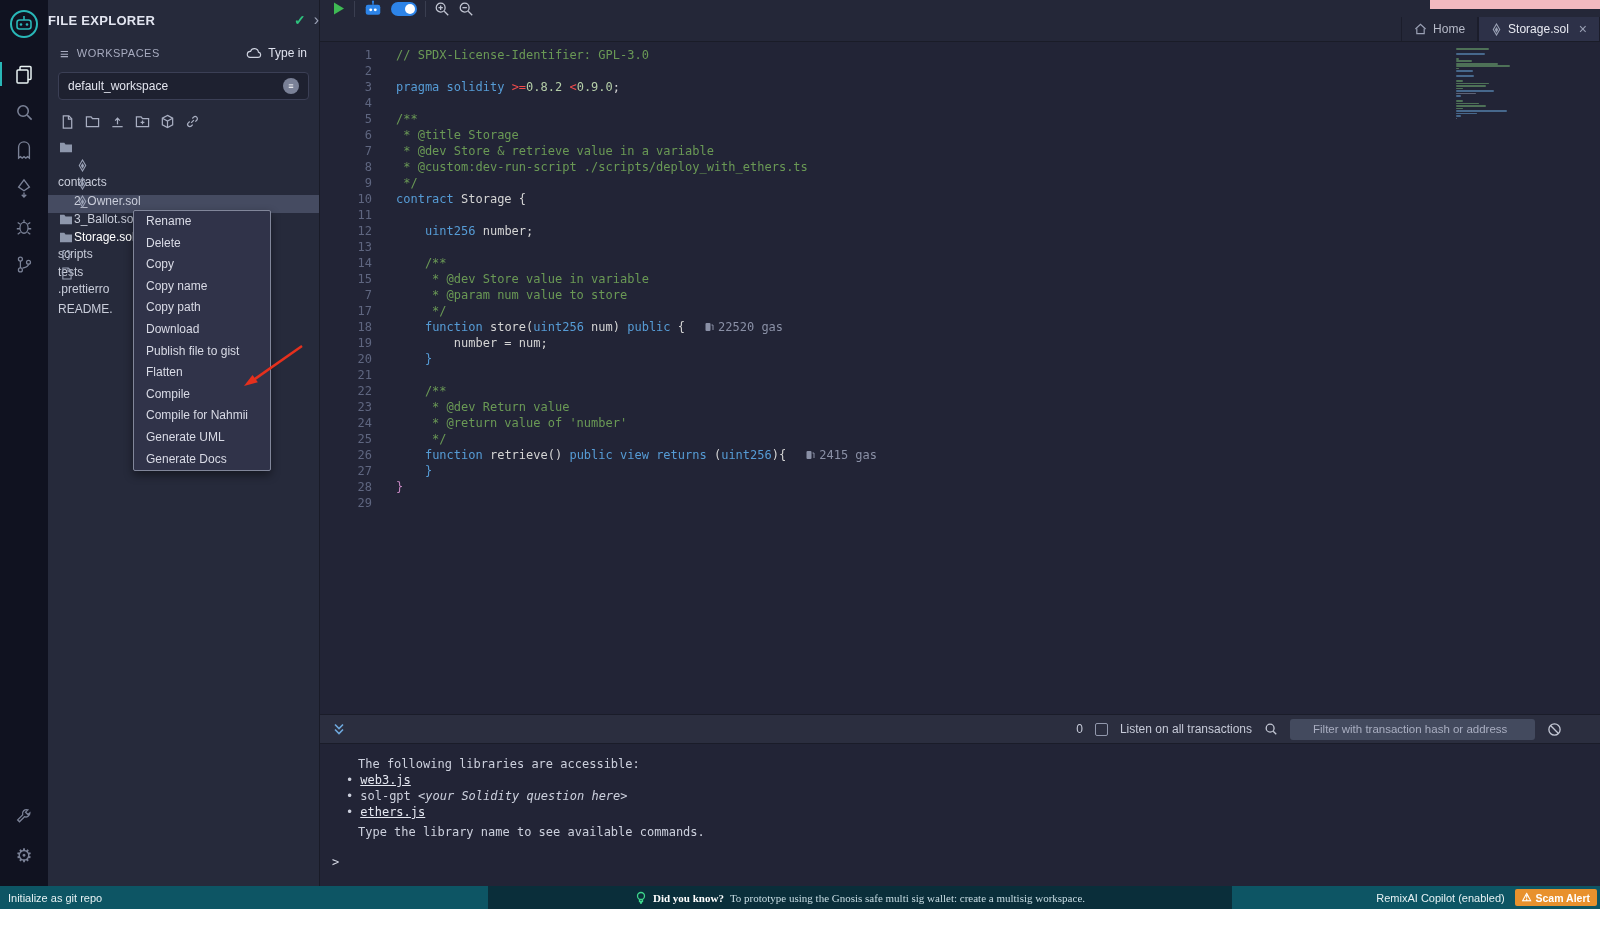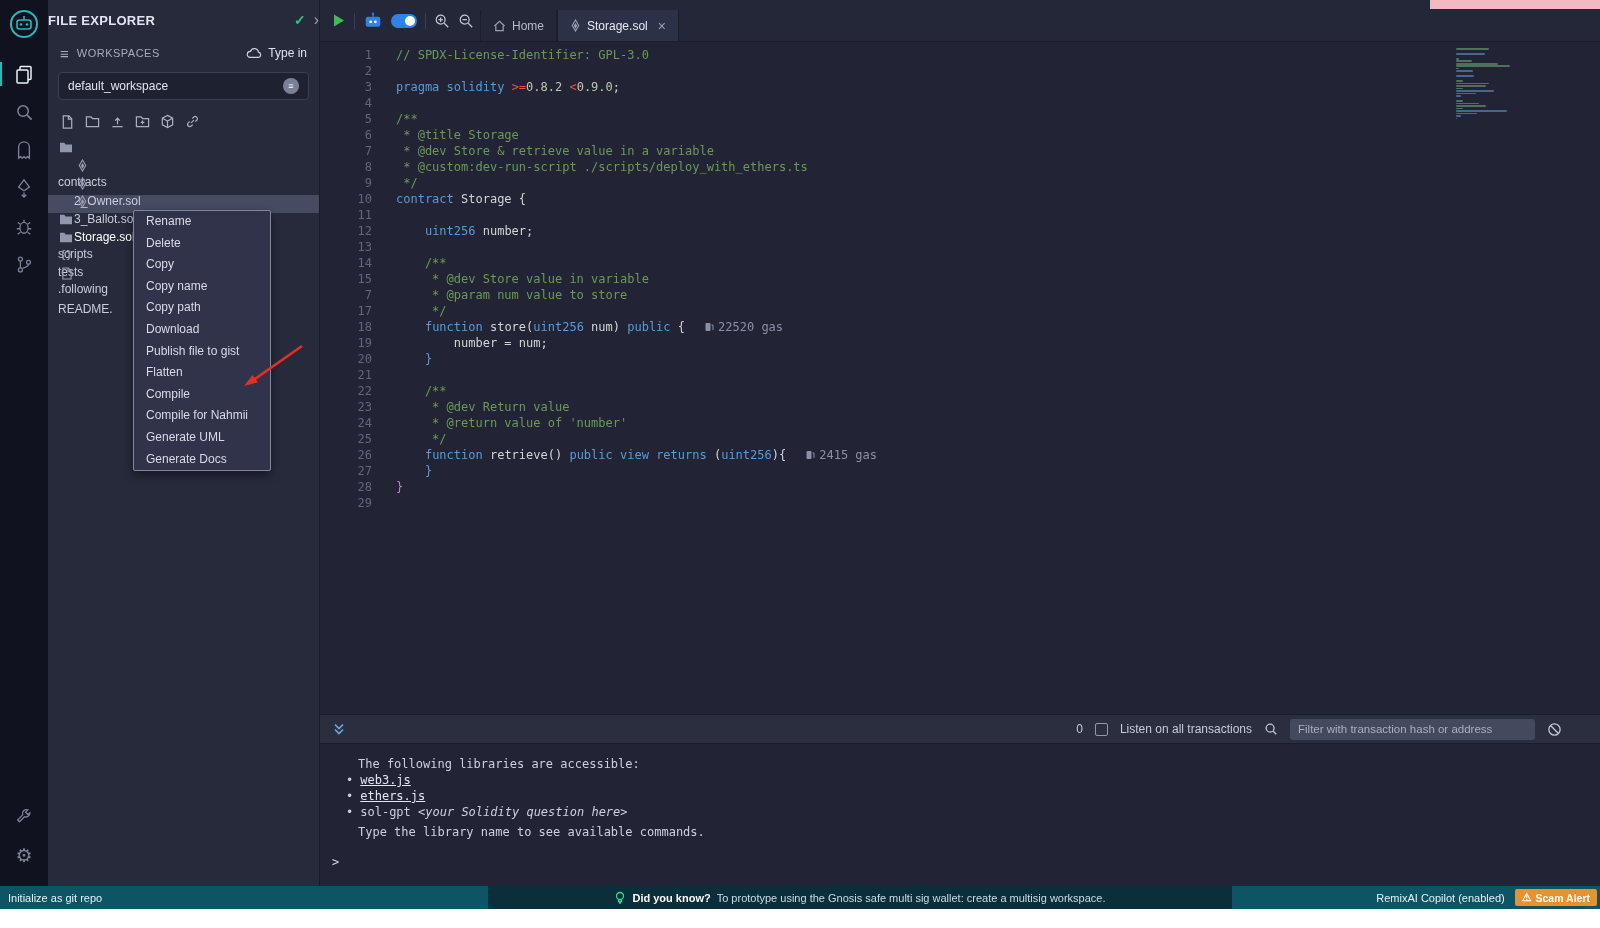--- a/index.html
+++ b/index.html
@@ -40,21 +40,21 @@
   
   .ctx-menu{position:absolute;left:133px;top:210px;width:138px;background:#303349;border:1px solid #81869a;border-radius:2px;z-index:40;box-shadow:0 4px 10px rgba(0,0,0,.45);}
   .ctx-item{height:21.6px;line-height:21.6px;padding:0 12px;font-size:12px;color:#d9dbe6;cursor:pointer;white-space:nowrap;}
 
   
   .arrow-svg{position:absolute;left:238px;top:340px;z-index:50;pointer-events:none;}
   .pink-strip{position:absolute;top:0;right:0;width:170px;height:9px;background:#f2b9c0;z-index:60;}
 
   
   .main{flex:1;display:flex;flex-direction:column;min-width:0;}
-  .tab-strip{height:42px;background:#242738;display:flex;align-items:stretch;border-bottom:1px solid #1a1c28;}
+  .tab-strip{height:42px;background:#242738;display:flex;align-items:stretch;border-bottom:1px solid #1a1c28;flex-direction:column;}
   .strip-left{display:flex;align-items:center;padding-left:12px;gap:8px;}
   .sep{width:1px;height:16px;background:#3a3e50;}
   .play-btn{cursor:pointer;display:flex;}
   .toggle{width:26px;height:14px;border-radius:7px;background:#2d84e8;position:relative;cursor:pointer;}
   .toggle .knob{position:absolute;right:2px;top:2px;width:10px;height:10px;border-radius:50%;background:#fff;}
   .zoom-btn{cursor:pointer;display:flex;}
   .tabs{display:flex;align-self:flex-end;height:31px;margin-left:6px;}
   .tab{display:flex;align-items:center;gap:6px;padding:0 12px;font-size:12px;color:#b6bac8;border-right:1px solid #1b1d2b;border-left:1px solid #1b1d2b;cursor:pointer;}
   .tab.active{background:#2d3148;color:#e8eaf2;}
   .tab .close{font-size:14px;color:#9aa0b4;margin-left:4px;cursor:pointer;}
@@ -70,36 +70,36 @@
   .tk-p{color:#d4d4d4;}
   .tk-m{color:#c586c0;}
   .gas{display:inline-flex;align-items:center;gap:4px;margin-left:20px;font-size:12px;color:#8a90a6;vertical-align:top;}
   .minimap{position:absolute;right:68px;top:6px;width:76px;}
   .mm-bar{height:1.6px;margin-bottom:.9px;border-radius:1px;}
 
   
   .terminal-head{height:30px;background:#2b2e3f;border-top:1px solid #1a1c29;border-bottom:1px solid #1a1c29;display:flex;align-items:center;padding:0 38px 0 12px;}
   .th-right{margin-left:auto;display:flex;align-items:center;gap:12px;font-size:12px;color:#c6cad8;}
   .cb{width:13px;height:13px;border:1px solid #9298ac;border-radius:2px;display:inline-block;cursor:pointer;}
-  .filter-input{width:245px;height:21px;background:#434a5e;border:none;outline:none;border-radius:3px;padding:0 8px;font-size:11.5px;color:#dde0ea;font-family:"Liberation Sans",sans-serif;}
+  .filter-input{width:245px;height:21px;background:#434a5e;border:none;outline:none;border-radius:3px;padding:0 23px;font-size:11.5px;color:#dde0ea;font-family:"Liberation Sans",sans-serif;}
   .filter-input::placeholder{color:#a9aec1;}
   .terminal{height:142px;background:#222436;padding-top:12px;font-family:"DejaVu Sans Mono",monospace;font-size:12px;line-height:16px;color:#ccd0dd;}
   .t-line{height:16px;white-space:pre;}
   .t-indent{padding-left:38px;}
   .t-bullet{padding-left:26px;}
   .t-bullet .dot{margin-right:7px;color:#ccd0dd;}
   .tlink{color:#e4e7f0;text-decoration:underline;cursor:pointer;}
   .t-hint{margin-top:4px;}
   .t-prompt{margin-top:14px;padding-left:12px;color:#d5d8e4;}
   .t-em{font-style:italic;}
 
   
   .status-bar{height:23px;background:#0d5564;position:relative;flex-shrink:0;font-size:11px;color:#e6f1f3;}
   .sb-left{position:absolute;left:8px;top:0;height:23px;display:flex;align-items:center;cursor:pointer;}
-  .sb-band{position:absolute;left:488px;top:0;width:744px;height:23px;background:#0a2e3a;display:flex;align-items:center;justify-content:center;gap:6px;color:#c9dde4;}
+  .sb-band{position:absolute;left:488px;top:0;width:744px;height:23px;background:#0a2e3a;display:flex;align-items:center;justify-content:center;gap:6px;color:#c9dde4;font-family:Liberation Serif, serif;}
   .sb-band b{color:#ffffff;}
   .sb-right{position:absolute;right:3px;top:0;height:23px;display:flex;align-items:center;gap:10px;}
   .scam{display:inline-flex;align-items:center;gap:4px;background:#e8912d;color:#fff;font-weight:bold;font-size:10.5px;height:17px;padding:0 7px;border-radius:2px;cursor:pointer;}
   .scam .warn{font-size:11px;}
 </style>
 </head>
 <body>
 
 <div class="app">
   <div class="app-body">
@@ -270,21 +270,21 @@
               <svg width="14" height="12" viewBox="0 0 16 14">
                 <path d="M1 2h5l1.5 2H15v9H1z" fill="#8e97ac"></path>
               </svg>
             </span>
             <span>tests</span>
           </div>
           <div class="tree-row" style="padding-left: 10px;">
             <span class="tree-ic">
               <span class="json-ic">{}</span>
             </span>
-            <span>.following</span>
+            <span>.prettierro</span>
           </div>
           <div class="tree-row" style="padding-left: 10px;">
             <span class="tree-ic">
               <svg width="11" height="13" viewBox="0 0 12 14">
                 <path d="M2 1h6l3 3v9H2z" fill="none" stroke="#9aa1b5" stroke-width="1.2"></path>
                 <path d="M7.5 1v3.5H11" fill="none" stroke="#9aa1b5" stroke-width="1"></path>
               </svg>
             </span>
             <span>README.</span>
           </div>
@@ -443,22 +443,22 @@
                 <circle cx="8" cy="8" r="6"></circle>
                 <line x1="3.8" y1="3.8" x2="12.2" y2="12.2"></line>
               </svg>
           </span>
         </div>
       </div>
 
       <div class="terminal">
         <div class="t-line t-indent">The following libraries are accessible:</div>
         <div class="t-line t-bullet"><span class="dot">•</span><a class="tlink">web3.js</a></div>
+        <div class="t-line t-bullet"><span class="dot">•</span><span>sol-gpt </span><span class="t-em">&lt;your Solidity question here&gt;</span></div>
         <div class="t-line t-bullet"><span class="dot">•</span><a class="tlink">ethers.js</a></div>
-        <div class="t-line t-bullet"><span class="dot">•</span><span>sol-gpt </span><span class="t-em">&lt;your Solidity question here&gt;</span></div>
         <div class="t-line t-indent t-hint">Type the library name to see available commands.</div>
         <div class="t-line t-prompt">&gt;</div>
       </div>
     </div>
 
     <div class="ctx-menu">
         <div class="ctx-item">Rename</div>
         <div class="ctx-item">Delete</div>
         <div class="ctx-item">Copy</div>
         <div class="ctx-item">Copy name</div>

